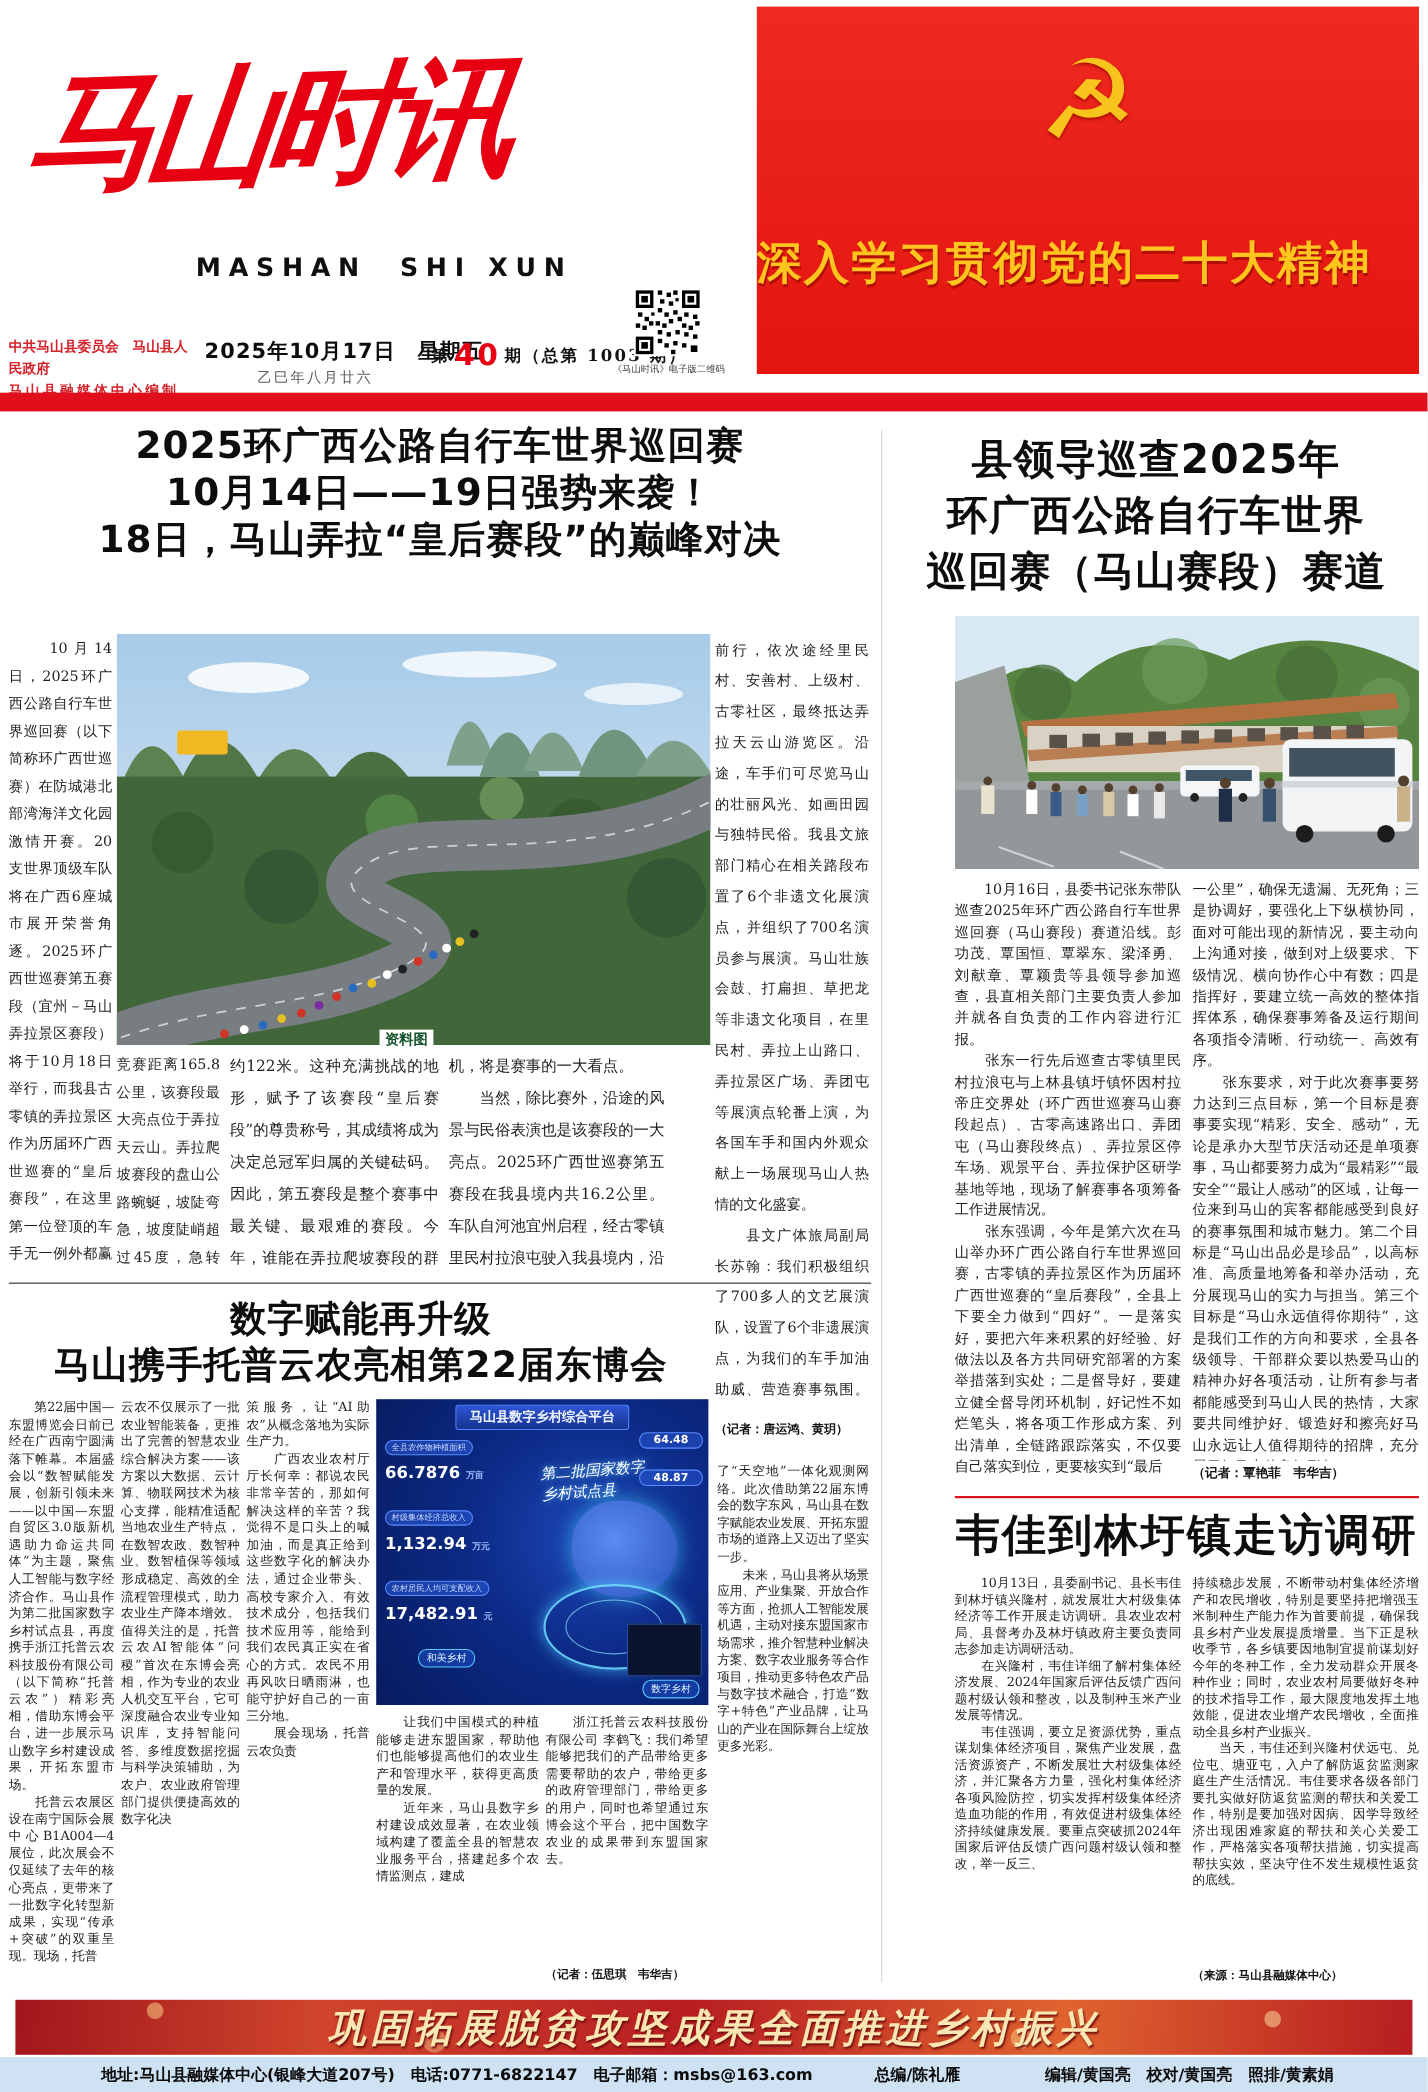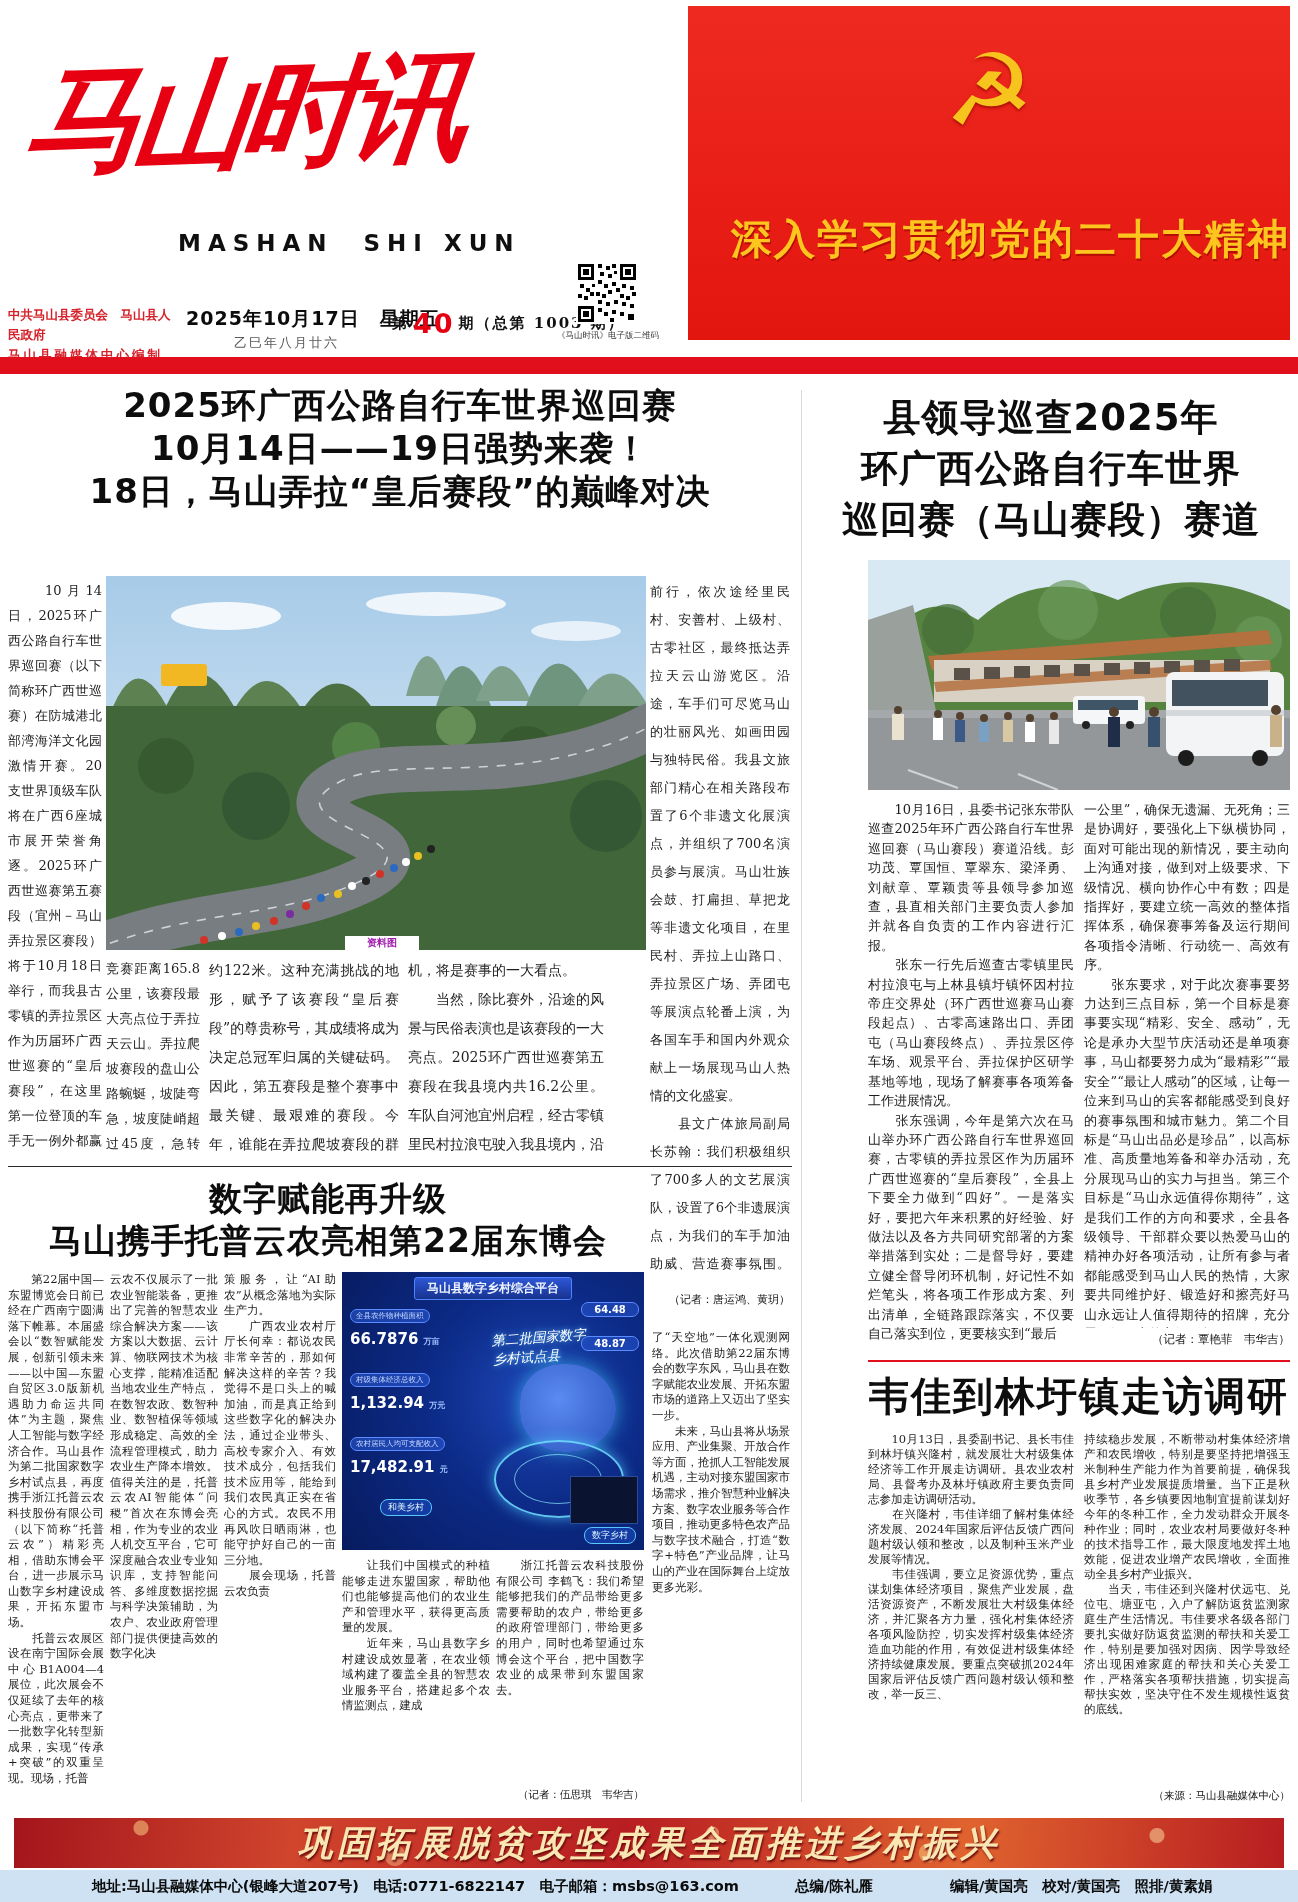--- a/index.html
+++ b/index.html
@@ -2,46 +2,46 @@
 <html><head>
 <meta charset="utf-8">
 <style>
   html,body{margin:0;padding:0;background:#e9e9e9;}
   .page{position:relative;width:1298px;height:1902px;background:#ffffff;margin:0 auto;
         font-family:"DejaVu Serif",serif;overflow:hidden;color:#1c1c1c;}
   .abs{position:absolute;}
   .sans{font-family:"DejaVu Sans","Liberation Sans",sans-serif;}
   .col{text-align:justify;white-space:pre-wrap;overflow:hidden;color:#1d1d1d;}
   .headline{font-weight:bold;text-align:center;color:#0d0d0d;letter-spacing:1px;}
-  .byline{font-weight:normal;text-align:right;color:#111;}
+  .byline{font-weight:bold;color:#111;}
   
   .logo{left:26px;top:28px;font-size:118px;font-weight:900;font-style:italic;color:#e60012;
         letter-spacing:-10px;transform:skewX(-8deg) rotate(-2deg);line-height:1.45;}
   .latin{left:178px;top:228px;font-size:23px;font-weight:bold;letter-spacing:7px;color:#0f0f0f;}
   .pub{left:8px;top:305px;width:172px;color:#d4212a;font-weight:bold;font-size:12.5px;line-height:20px;}
   .pub .l2{letter-spacing:3px;}
   .dateline{left:186px;top:306px;font-size:19px;font-weight:bold;color:#0c0c0c;letter-spacing:1px;}
   .lunar{left:234px;top:334px;font-size:13px;color:#5a5a5a;letter-spacing:2px;}
   .issue{left:392px;top:308px;font-size:15px;font-weight:bold;color:#111;display:flex;align-items:center;letter-spacing:2px;}
   .issue .num{color:#e60012;font-size:27px;margin:0 4px;font-family:"DejaVu Sans",sans-serif;}
   .qr{left:576px;top:262px;}
   .qrcap{left:548px;top:330px;width:120px;font-size:8.5px;color:#3a3a3a;text-align:center;letter-spacing:0;}
   .banner{left:688px;top:6px;width:602px;height:334px;background:linear-gradient(180deg,#ee2a20,#e3150f);}
   .emblem{left:0;top:26px;width:602px;text-align:center;font-size:100px;color:#f7c41d;
           text-shadow:0 2px 3px #a80f05;font-family:"DejaVu Sans",sans-serif;}
-  .slogan{left:0;top:206px;width:602px;text-align:right;font-size:41px;font-weight:bold;color:#fdc51e;
+  .slogan{left:0;top:206px;width:602px;text-align:left;font-size:41px;font-weight:bold;color:#fdc51e;
           letter-spacing:2px;text-shadow:1px 2px 0 #b40d05;}
   .redbar{left:0;top:357px;width:1298px;height:17px;background:#e10e1c;}
   
   .vrule{left:801px;top:390px;width:1px;height:1412px;background:#d8d8d8;}
   .hrule1{left:8px;top:1166px;width:784px;height:1px;background:#2a2a2a;}
   .redrule{left:868px;top:1360px;width:422px;height:2px;background:#e10e1c;}
   
   .ph{overflow:hidden;}
-  .cap{font-size:10px;font-weight:bold;background:#fff;padding:0 22px;color:#a21caf;}
+  .cap{font-size:13px;font-weight:bold;background:#fff;padding:0 5px;color:#14532d;}
   
   .dash{left:342px;top:1272px;width:302px;height:278px;overflow:hidden;
         background:radial-gradient(circle at 65% 45%, #1d47b8 0%, #0c2a86 45%, #071b5e 100%);}
   .dash-title{position:absolute;left:50%;top:5px;transform:translateX(-50%);font-size:12px;color:#eef4ff;
         background:linear-gradient(#2e56d6,#16338f);border:1px solid #4f83ff;border-radius:3px;
         padding:2px 12px;white-space:nowrap;font-weight:bold;}
   .metric{position:absolute;left:8px;width:132px;}
   .metric .lab{font-size:7.5px;color:#c6d9ff;background:rgba(45,95,225,.5);border:1px solid #5b8bff;
         border-radius:8px;padding:1px 5px;display:inline-block;white-space:nowrap;overflow:hidden;max-width:120px;}
   .metric .val{font-size:15px;font-weight:bold;color:#ffffff;margin-top:3px;font-family:"DejaVu Sans",sans-serif;}

